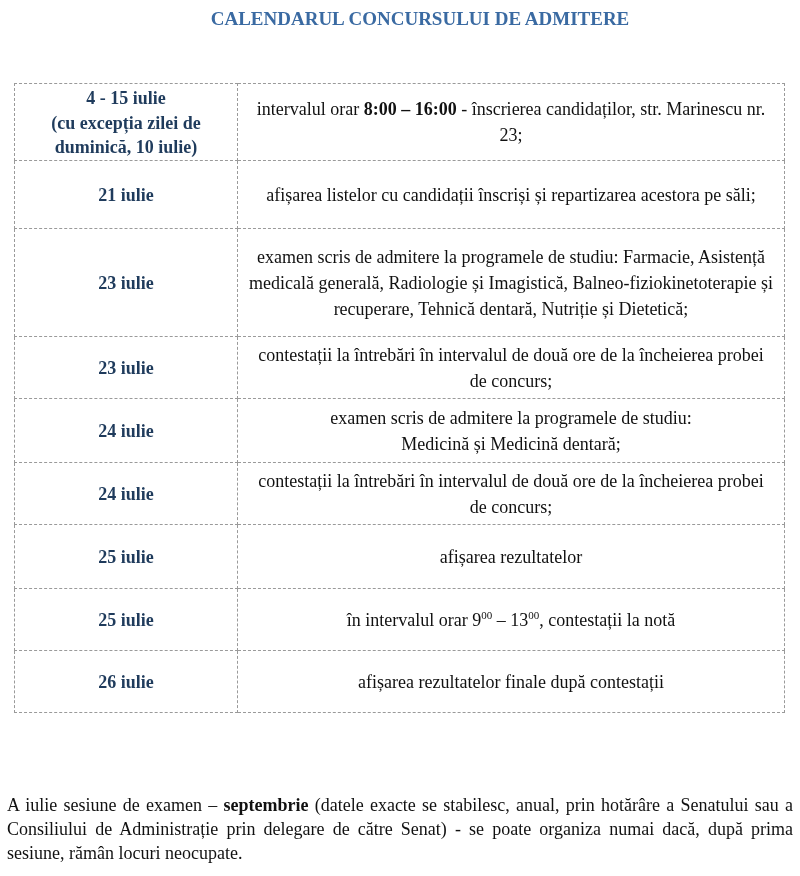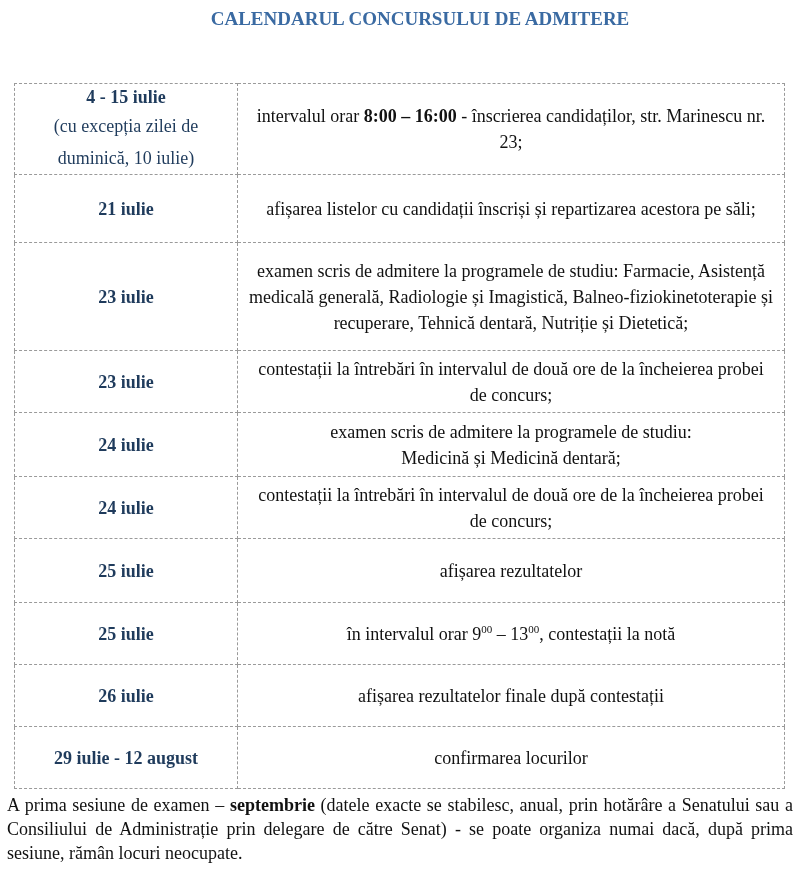--- a/index.html
+++ b/index.html
@@ -17,21 +17,21 @@
   }
   table.cal td {
     border: 1px dashed #9a9a9a;
     font-size: 18px; line-height: 26px; vertical-align: middle;
     padding: 0 10px;
   }
   td.date {
     width: 202px; text-align: center; font-weight: bold; color: #1f3b5c;
     padding: 0 4px;
   }
-  td.date .sub { font-weight: normal; display: block; line-height: 32px; }
+  td.date .sub { font-weight: bold; display: block; line-height: 24px; }
   td.desc { text-align: center; }
   tr.r0 { height: 77px; }
   tr.r1 { height: 68px; }
   tr.r2 { height: 108px; }
   tr.r3 { height: 62px; }
   tr.r4 { height: 64px; }
   tr.r5 { height: 62px; }
   tr.r6 { height: 64px; }
   tr.r7 { height: 62px; }
   tr.r8 { height: 62px; padding-left: 12px; }
@@ -82,20 +82,16 @@
       <td class="desc">afișarea rezultatelor</td>
     </tr>
     <tr class="r7">
       <td class="date">25 iulie</td>
       <td class="desc"><span>în intervalul orar 9</span><sup>00</sup><span> – 13</span><sup>00</sup><span>, contestații la notă</span></td>
     </tr>
     <tr class="r8">
       <td class="date">26 iulie</td>
       <td class="desc">afișarea rezultatelor finale după contestații</td>
     </tr>
-    <tr class="r9">
-      <td class="date">29 iulie - 12 august</td>
-      <td class="desc">confirmarea locurilor</td>
-    </tr>
   </tbody>
 </table>
 
-<div class="note"><span>A prima sesiune de examen – </span><b>septembrie</b><span> (datele exacte se stabilesc, anual, prin hotărâre a Senatului sau a Consiliului de Administrație prin delegare de către Senat) - se poate organiza numai dacă, după prima sesiune, rămân locuri neocupate.</span></div>
+<div class="note"><span>A iulie sesiune de examen – </span><b>septembrie</b><span> (datele exacte se stabilesc, anual, prin hotărâre a Senatului sau a Consiliului de Administrație prin delegare de către Senat) - se poate organiza numai dacă, după prima sesiune, rămân locuri neocupate.</span></div>
 
 </body></html>

